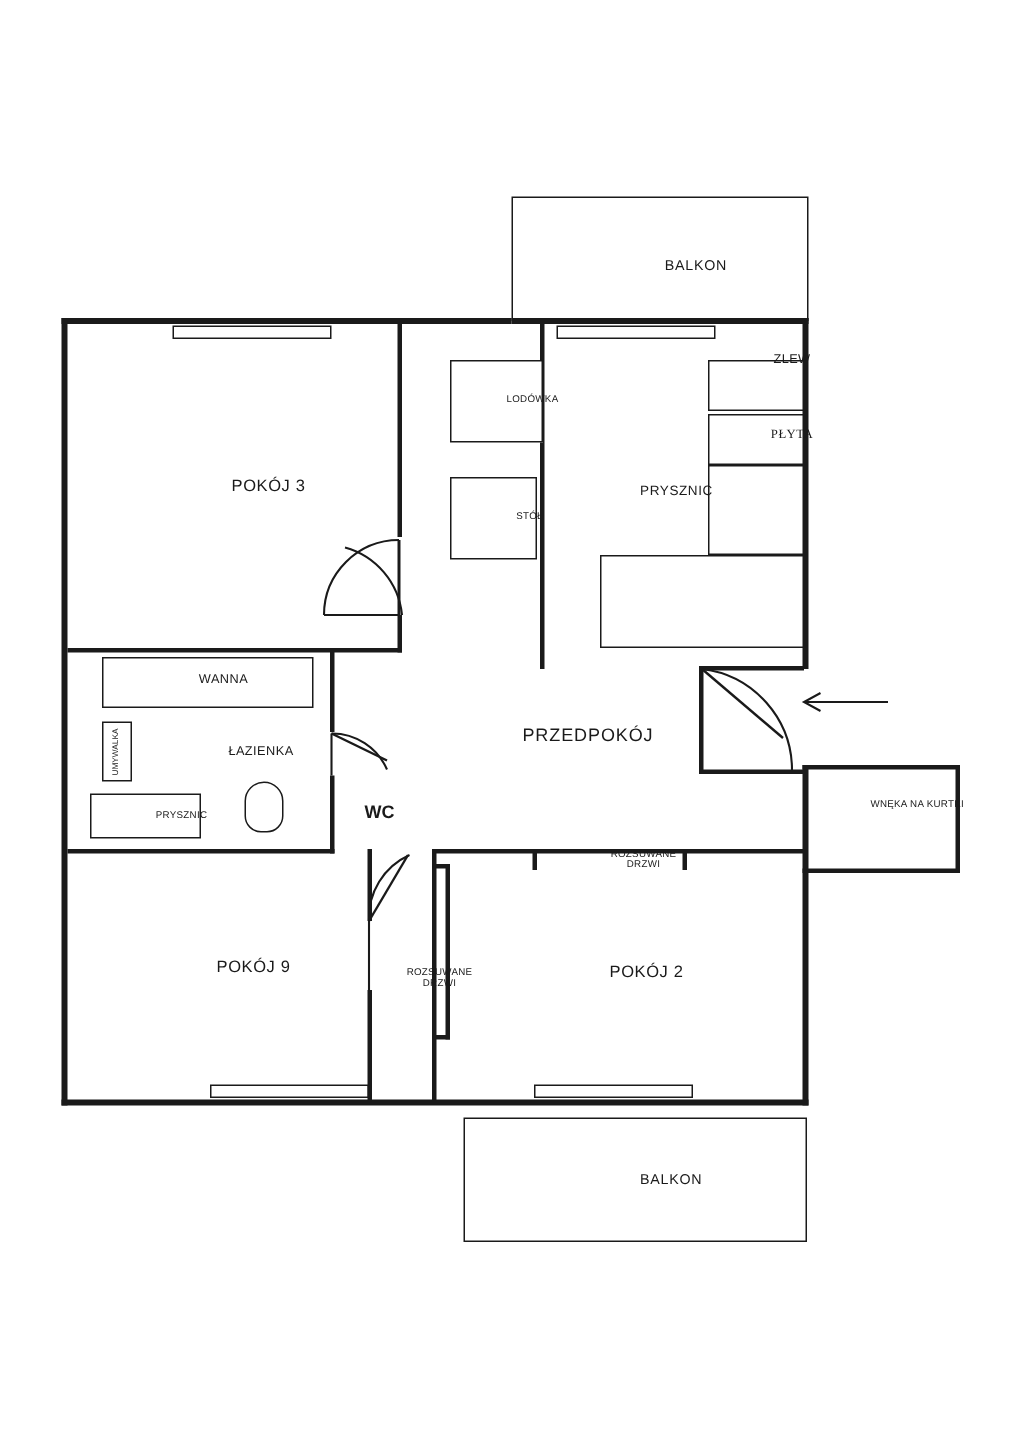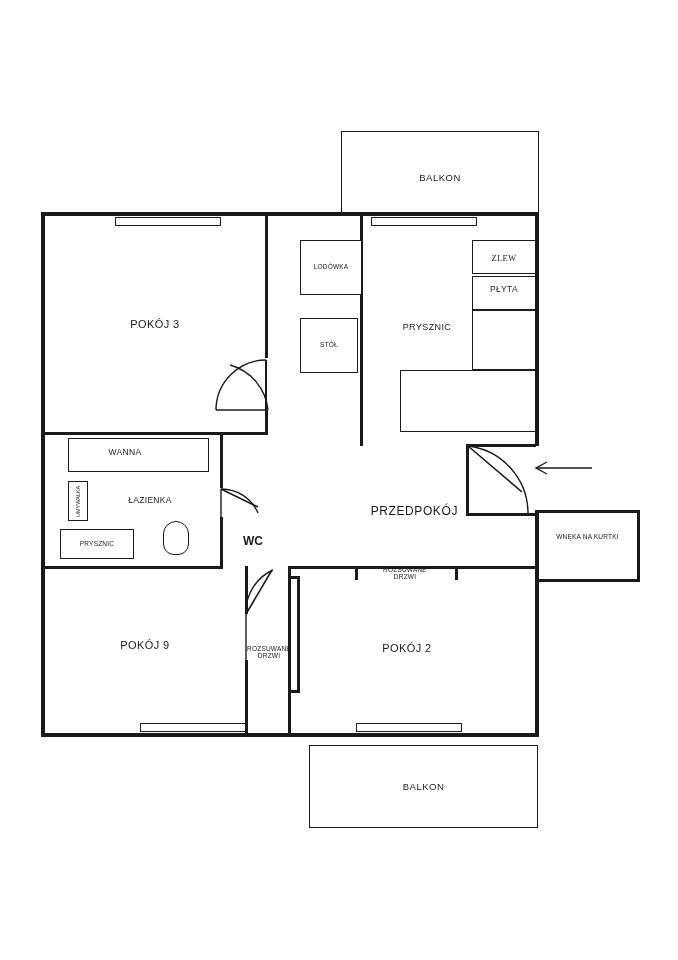--- a/index.html
+++ b/index.html
@@ -28,20 +28,21 @@
     background: #ffffff;
     box-sizing: border-box;
   }
   .label {
     position: absolute;
     text-align: center;
     line-height: 1.15;
     white-space: pre-line;
     color: #1a1a1a;
     pointer-events: none;
+    padding-left: 24px;
   }
   .lbl-room {
     font-size: 11px;
     letter-spacing: 0.4px;
   }
   .lbl-hall {
     font-size: 12px;
     letter-spacing: 0.6px;
   }
   .lbl-balcony {
@@ -135,24 +136,24 @@
   <div class="wall" style="left:455px; top:566px; width:3px; height:14px;"></div>
 
   <div class="wall" style="left:360px; top:216px; width:3px; height:230px;"></div>
   <div class="wall" style="left:360px; top:444px; width:3px; height:0px;"></div>
 
   <div class="wall" style="left:466px; top:444px; width:3px; height:72px;"></div>
   <div class="wall" style="left:466px; top:444px; width:70px; height:3px;"></div>
   <div class="wall" style="left:466px; top:513px; width:70px; height:3px;"></div>
 
   <div class="box" style="left:472px; top:240px; width:64px; height:34px;"></div>
-  <div class="label lbl-fixture" style="left:472px; top:254px; width:64px;font-family:Liberation Serif, serif;">ZLEW</div>
+  <div class="label lbl-fixture" style="left:472px; top:235px; width:64px;">ZLEW</div>
 
   <div class="box" style="left:472px; top:276px; width:64px; height:34px;"></div>
-  <div class="label lbl-fixture" style="left:472px; top:285px; width:64px;">PŁYTA</div>
+  <div class="label lbl-fixture" style="left:472px; top:285px; width:64px;font-family:Liberation Serif, serif;">PŁYTA</div>
 
   <div class="box" style="left:472px; top:310px; width:64px; height:60px;"></div>
   <div class="box" style="left:400px; top:370px; width:136px; height:62px;"></div>
 
   <div class="box" style="left:300px; top:240px; width:62px; height:55px;"></div>
   <div class="label lbl-small" style="left:300px; top:263px; width:62px;">LODÓWKA</div>
 
   <div class="box" style="left:300px; top:318px; width:58px; height:55px;"></div>
   <div class="label lbl-small" style="left:300px; top:341px; width:58px;">STÓŁ</div>
 
@@ -191,21 +192,21 @@
   </svg>
 
   <div class="label lbl-room" style="left:95px; top:318px; width:120px;">POKÓJ 3</div>
 
   <div class="label lbl-room" style="left:85px; top:639px; width:120px;">POKÓJ 9</div>
 
   <div class="label lbl-room" style="left:347px; top:642px; width:120px;">POKÓJ 2</div>
 
   <div class="label lbl-kitchen" style="left:372px; top:322px; width:110px;">PRYSZNIC</div>
 
-  <div class="label lbl-hall" style="left:278px; top:505px; width:180px;text-align:right;">PRZEDPOKÓJ</div>
+  <div class="label lbl-hall" style="left:278px; top:484px; width:180px;">PRZEDPOKÓJ</div>
 
   <div class="label lbl-fixture" style="left:95px; top:496px; width:110px;">ŁAZIENKA</div>
 
   <div class="label lbl-small" style="left:350px; top:566px; width:110px;">ROZSUWANE
 DRZWI</div>
 
   <div class="label lbl-small" style="left:238px; top:645px; width:62px;">ROZSUWANE
 DRZWI</div>
 
 </div>

